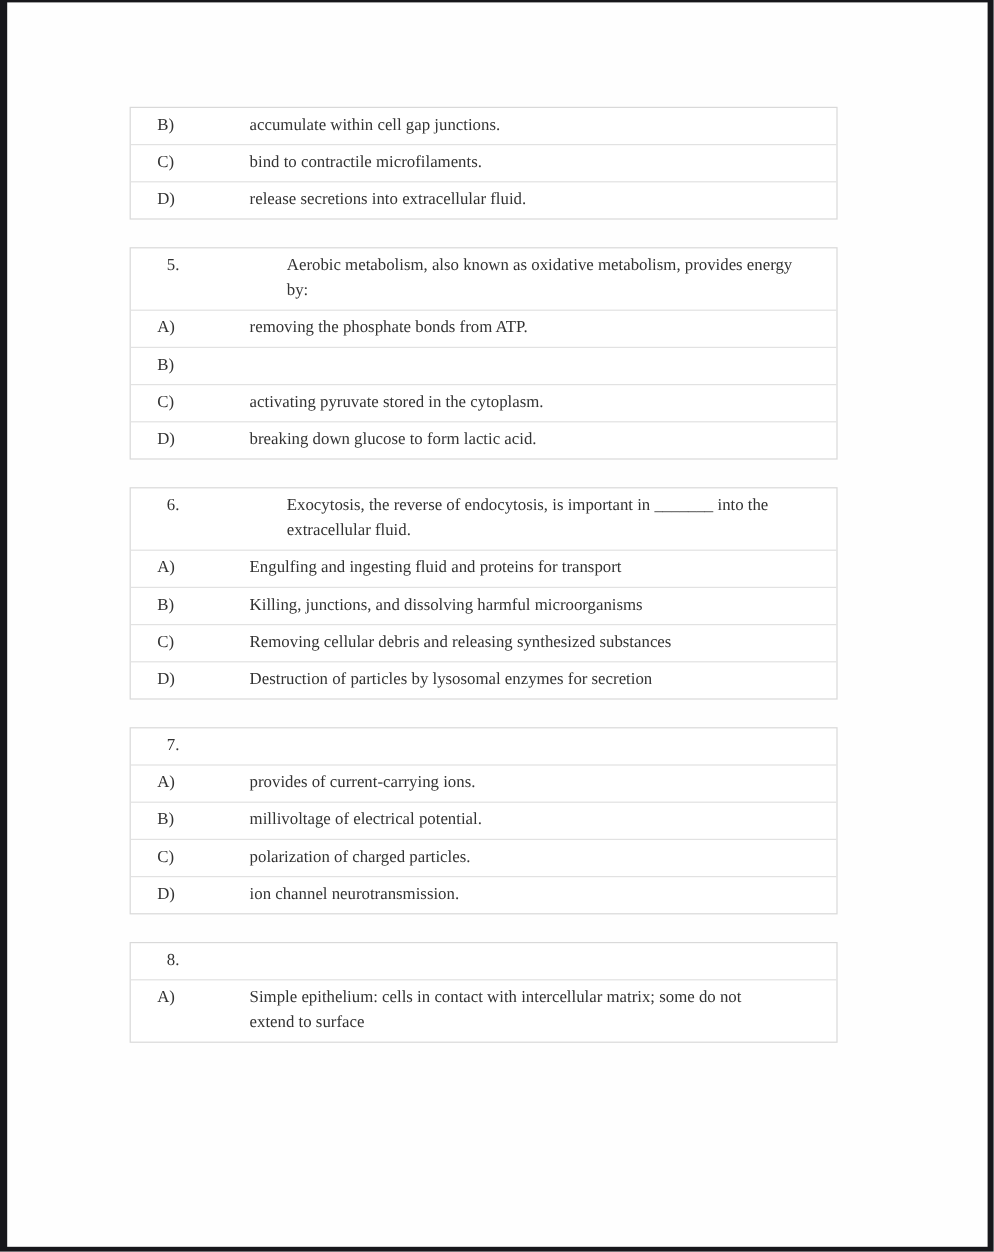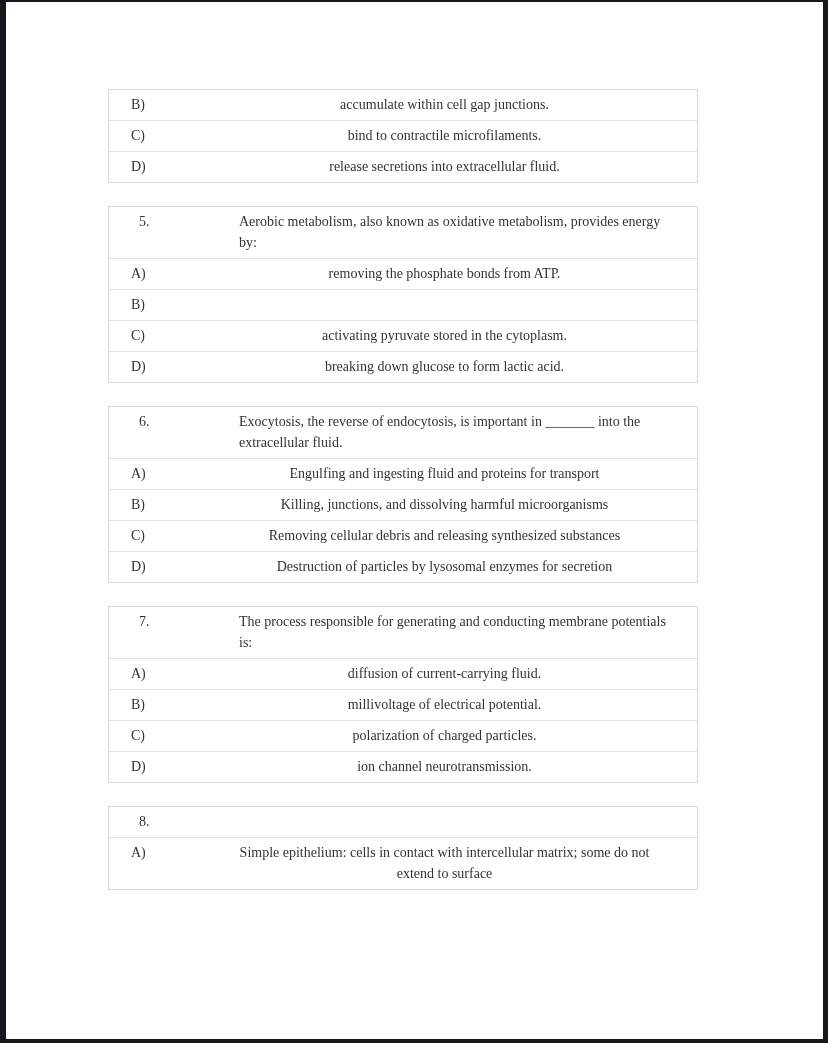--- a/index.html
+++ b/index.html
@@ -54,21 +54,20 @@
   }
   .oletter {
     width: 99px;
     padding-left: 22px;
     flex: none;
   }
   .otext {
     flex: 1;
     padding-right: 16px;
     white-space: pre-line;
-    text-align: center;
   }
 </style>
 </head>
 <body>
 
 <div class="page">
   <div class="quiz-area">
       <div class="qtable">
         <div class="row">
           <div class="cell oletter">B)</div>
@@ -124,26 +123,24 @@
           <div class="cell otext">Removing cellular debris and releasing synthesized substances</div>
         </div>
         <div class="row">
           <div class="cell oletter">D)</div>
           <div class="cell otext">Destruction of particles by lysosomal enzymes for secretion</div>
         </div>
       </div>
       <div class="qtable">
         <div class="row">
           <div class="cell qnum">7.</div>
-          <div class="cell qtext">The process responsible for generating and conducting membrane potentials
-is:</div>
         </div>
         <div class="row">
           <div class="cell oletter">A)</div>
-          <div class="cell otext">diffusion of current-carrying fluid.</div>
+          <div class="cell otext">provides of current-carrying ions.</div>
         </div>
         <div class="row">
           <div class="cell oletter">B)</div>
           <div class="cell otext">millivoltage of electrical potential.</div>
         </div>
         <div class="row">
           <div class="cell oletter">C)</div>
           <div class="cell otext">polarization of charged particles.</div>
         </div>
         <div class="row">

